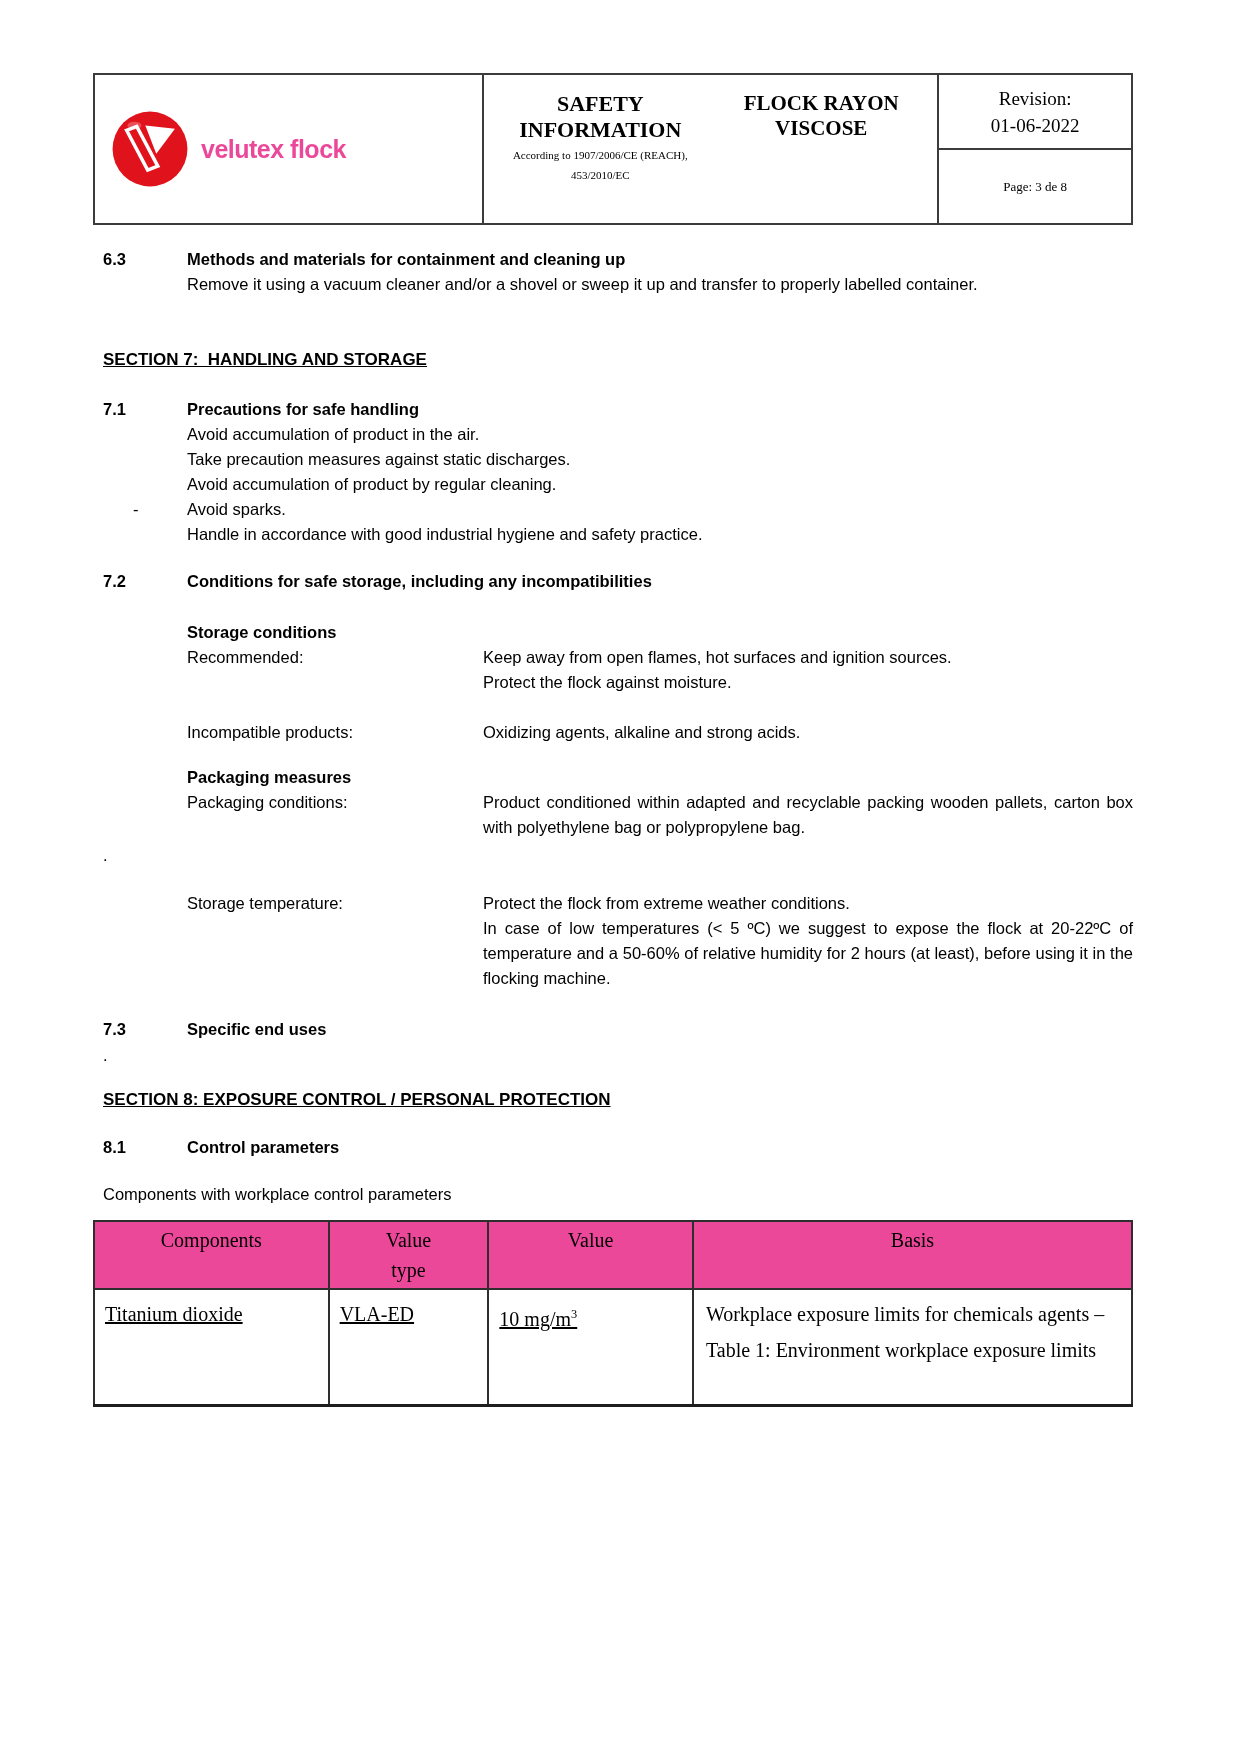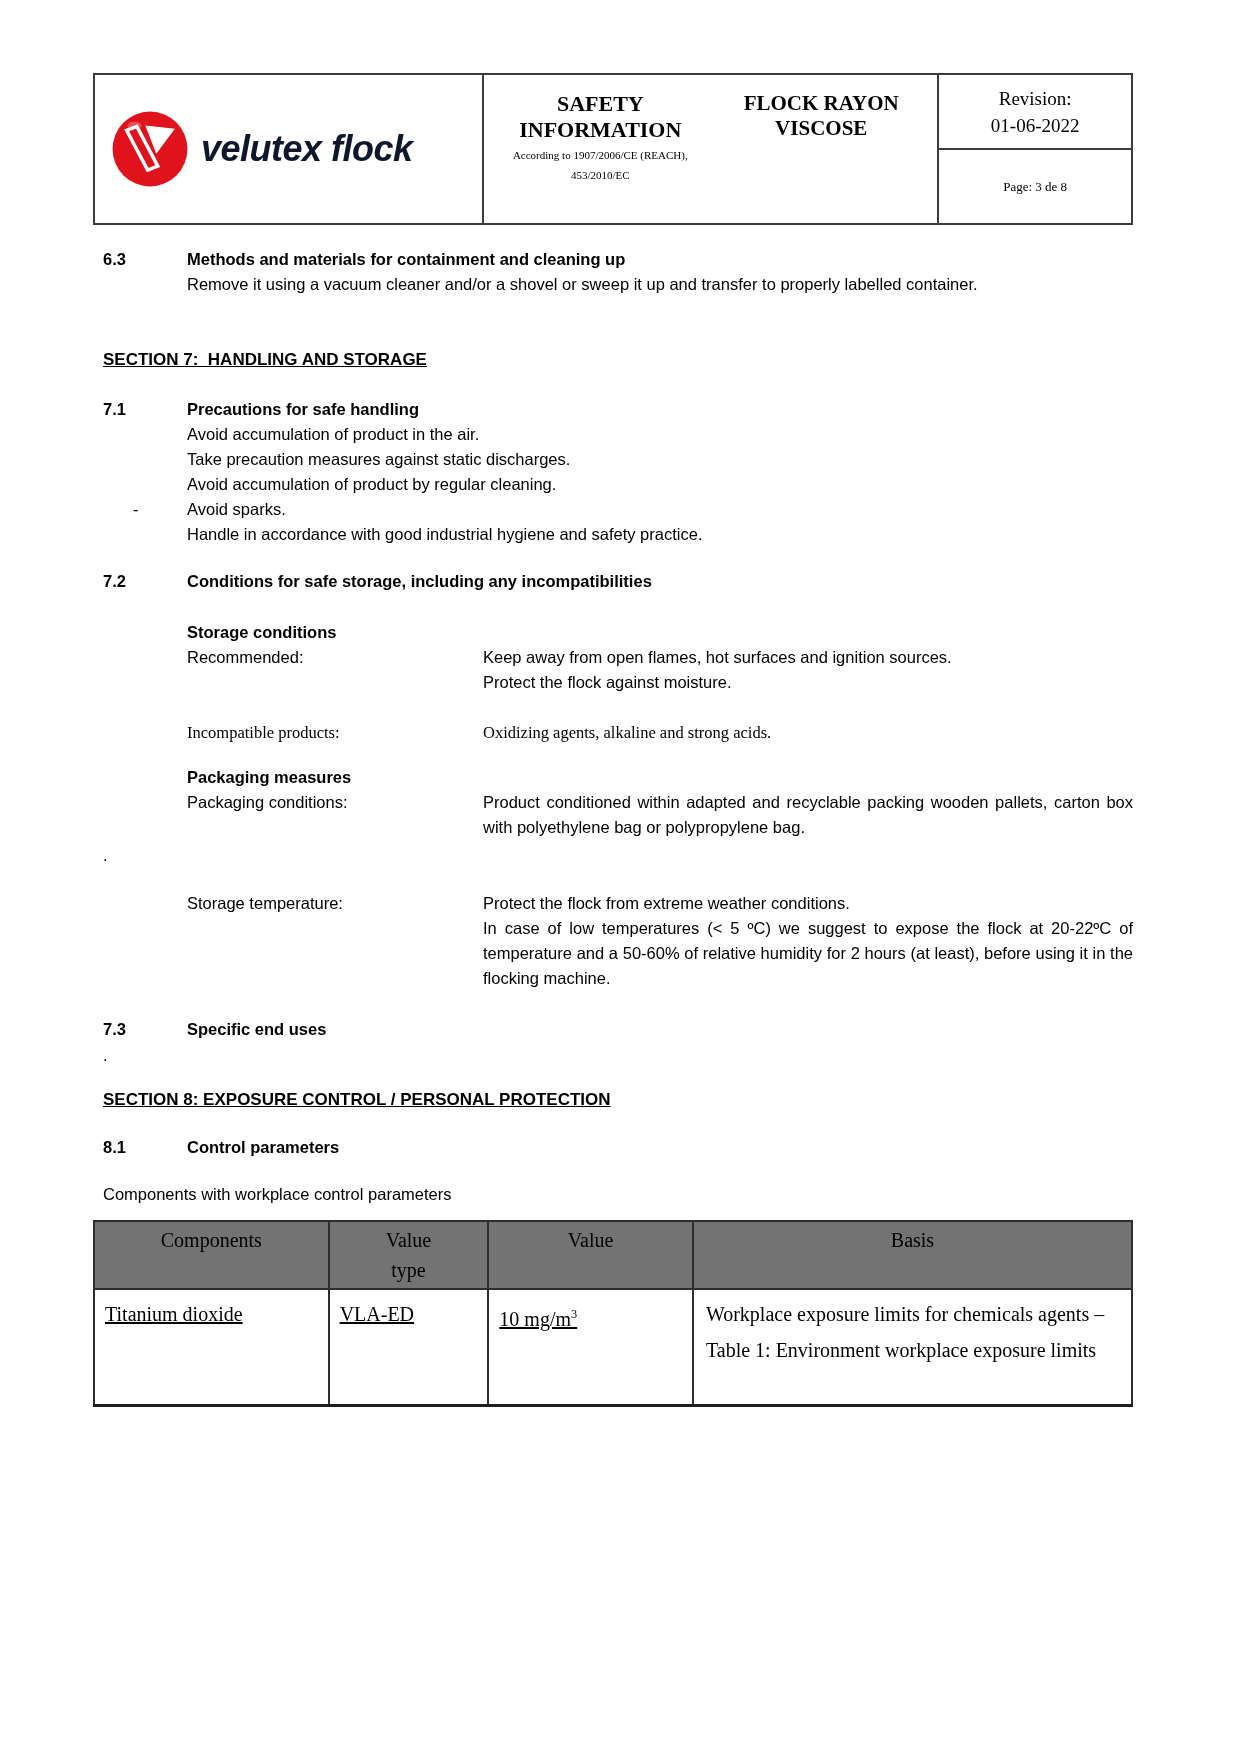--- a/index.html
+++ b/index.html
@@ -10,21 +10,21 @@
     color:#000;
     font-family:"Liberation Sans",sans-serif;
     overflow:hidden;
   }
   .content{position:absolute;left:93px;top:73px;width:1040px;}
 
   
   .header-table{display:flex;border:2px solid #3c3c3c;height:152px;box-sizing:border-box;}
   .ht-logo{width:37.5%;border-right:2px solid #3c3c3c;display:flex;align-items:center;padding-left:16px;box-sizing:border-box;}
   .logo-mark{width:78px;height:78px;flex-shrink:0;}
-  .logo-text{font-size:36px;font-weight:bold;font-style:italic;color:#0f172a;margin-left:12px;letter-spacing:-0.5px;}
+  .logo-text{font-size:25px;font-weight:bold;color:#ec4899;margin-left:12px;letter-spacing:-0.5px;}
   .ht-center{width:44%;border-right:2px solid #3c3c3c;box-sizing:border-box;
     display:flex;flex-direction:row;justify-content:space-between;
     text-align:center;font-family:"Liberation Serif",serif;padding:16px 6px 12px;}
   .ht-title{font-size:22px;font-weight:bold;line-height:26px;}
   .ht-subtitle{font-size:11px;line-height:20px;margin-top:2px;}
   .ht-product{font-size:21px;font-weight:bold;}
   .ht-right{width:18.5%;display:flex;flex-direction:column;font-family:"Liberation Serif",serif;text-align:center;}
   .ht-rev{flex:1;border-bottom:2px solid #3c3c3c;display:flex;flex-direction:column;justify-content:center;font-size:19px;line-height:27px;}
   .ht-page{flex:1;display:flex;align-items:center;justify-content:center;font-size:13px;}
 
@@ -42,34 +42,34 @@
   .lv-value{flex:1;}
   .dash-row{display:flex;padding-left:40px;}
   .dash{width:54px;flex-shrink:0;}
   .stray-dot{padding-left:10px;}
 
   .mt-6-3{margin-top:22px;}
   .mt-sec7{margin-top:50px;}
   .mt-7-1{margin-top:25px;}
   .mt-7-2{margin-top:22px;}
   .mt-storage{margin-top:26px;}
-  .mt-incomp{margin-top:25px;font-family:Liberation Serif, serif;}
+  .mt-incomp{margin-top:25px;}
   .mt-pack{margin-top:20px;}
   .mt-dot1{margin-top:3px;}
   .mt-stemp{margin-top:23px;}
   .mt-7-3{margin-top:26px;}
   .mt-dot2{margin-top:1px;}
   .mt-sec8{margin-top:19px;}
   .mt-8-1{margin-top:23px;}
   .mt-intro{margin-top:22px;}
 
   
   .ctable{width:100%;border-collapse:collapse;font-family:"Liberation Serif",serif;font-size:20px;margin-top:13px;}
   .ctable th{
-    background:#737373;font-weight:normal;border:2px solid #2e2e2e;
+    background:#ec4899;font-weight:normal;border:2px solid #2e2e2e;
     height:56px;vertical-align:top;padding:3px 6px;line-height:30px;
     white-space:pre-line;box-sizing:border-box;
   }
   .ctable td{border:2px solid #2e2e2e;vertical-align:top;padding:6px 10px;line-height:36px;box-sizing:border-box;}
   .ctable tr.data-row td{height:116px;}
   .ctable td.c{text-align:left;text-decoration:underline;}
   .ctable td.basis{text-align:left;padding:6px 12px;}
   .ctable{border-bottom:3px solid #1e1e1e;}
   sup{font-size:0.62em;}
 </style>

